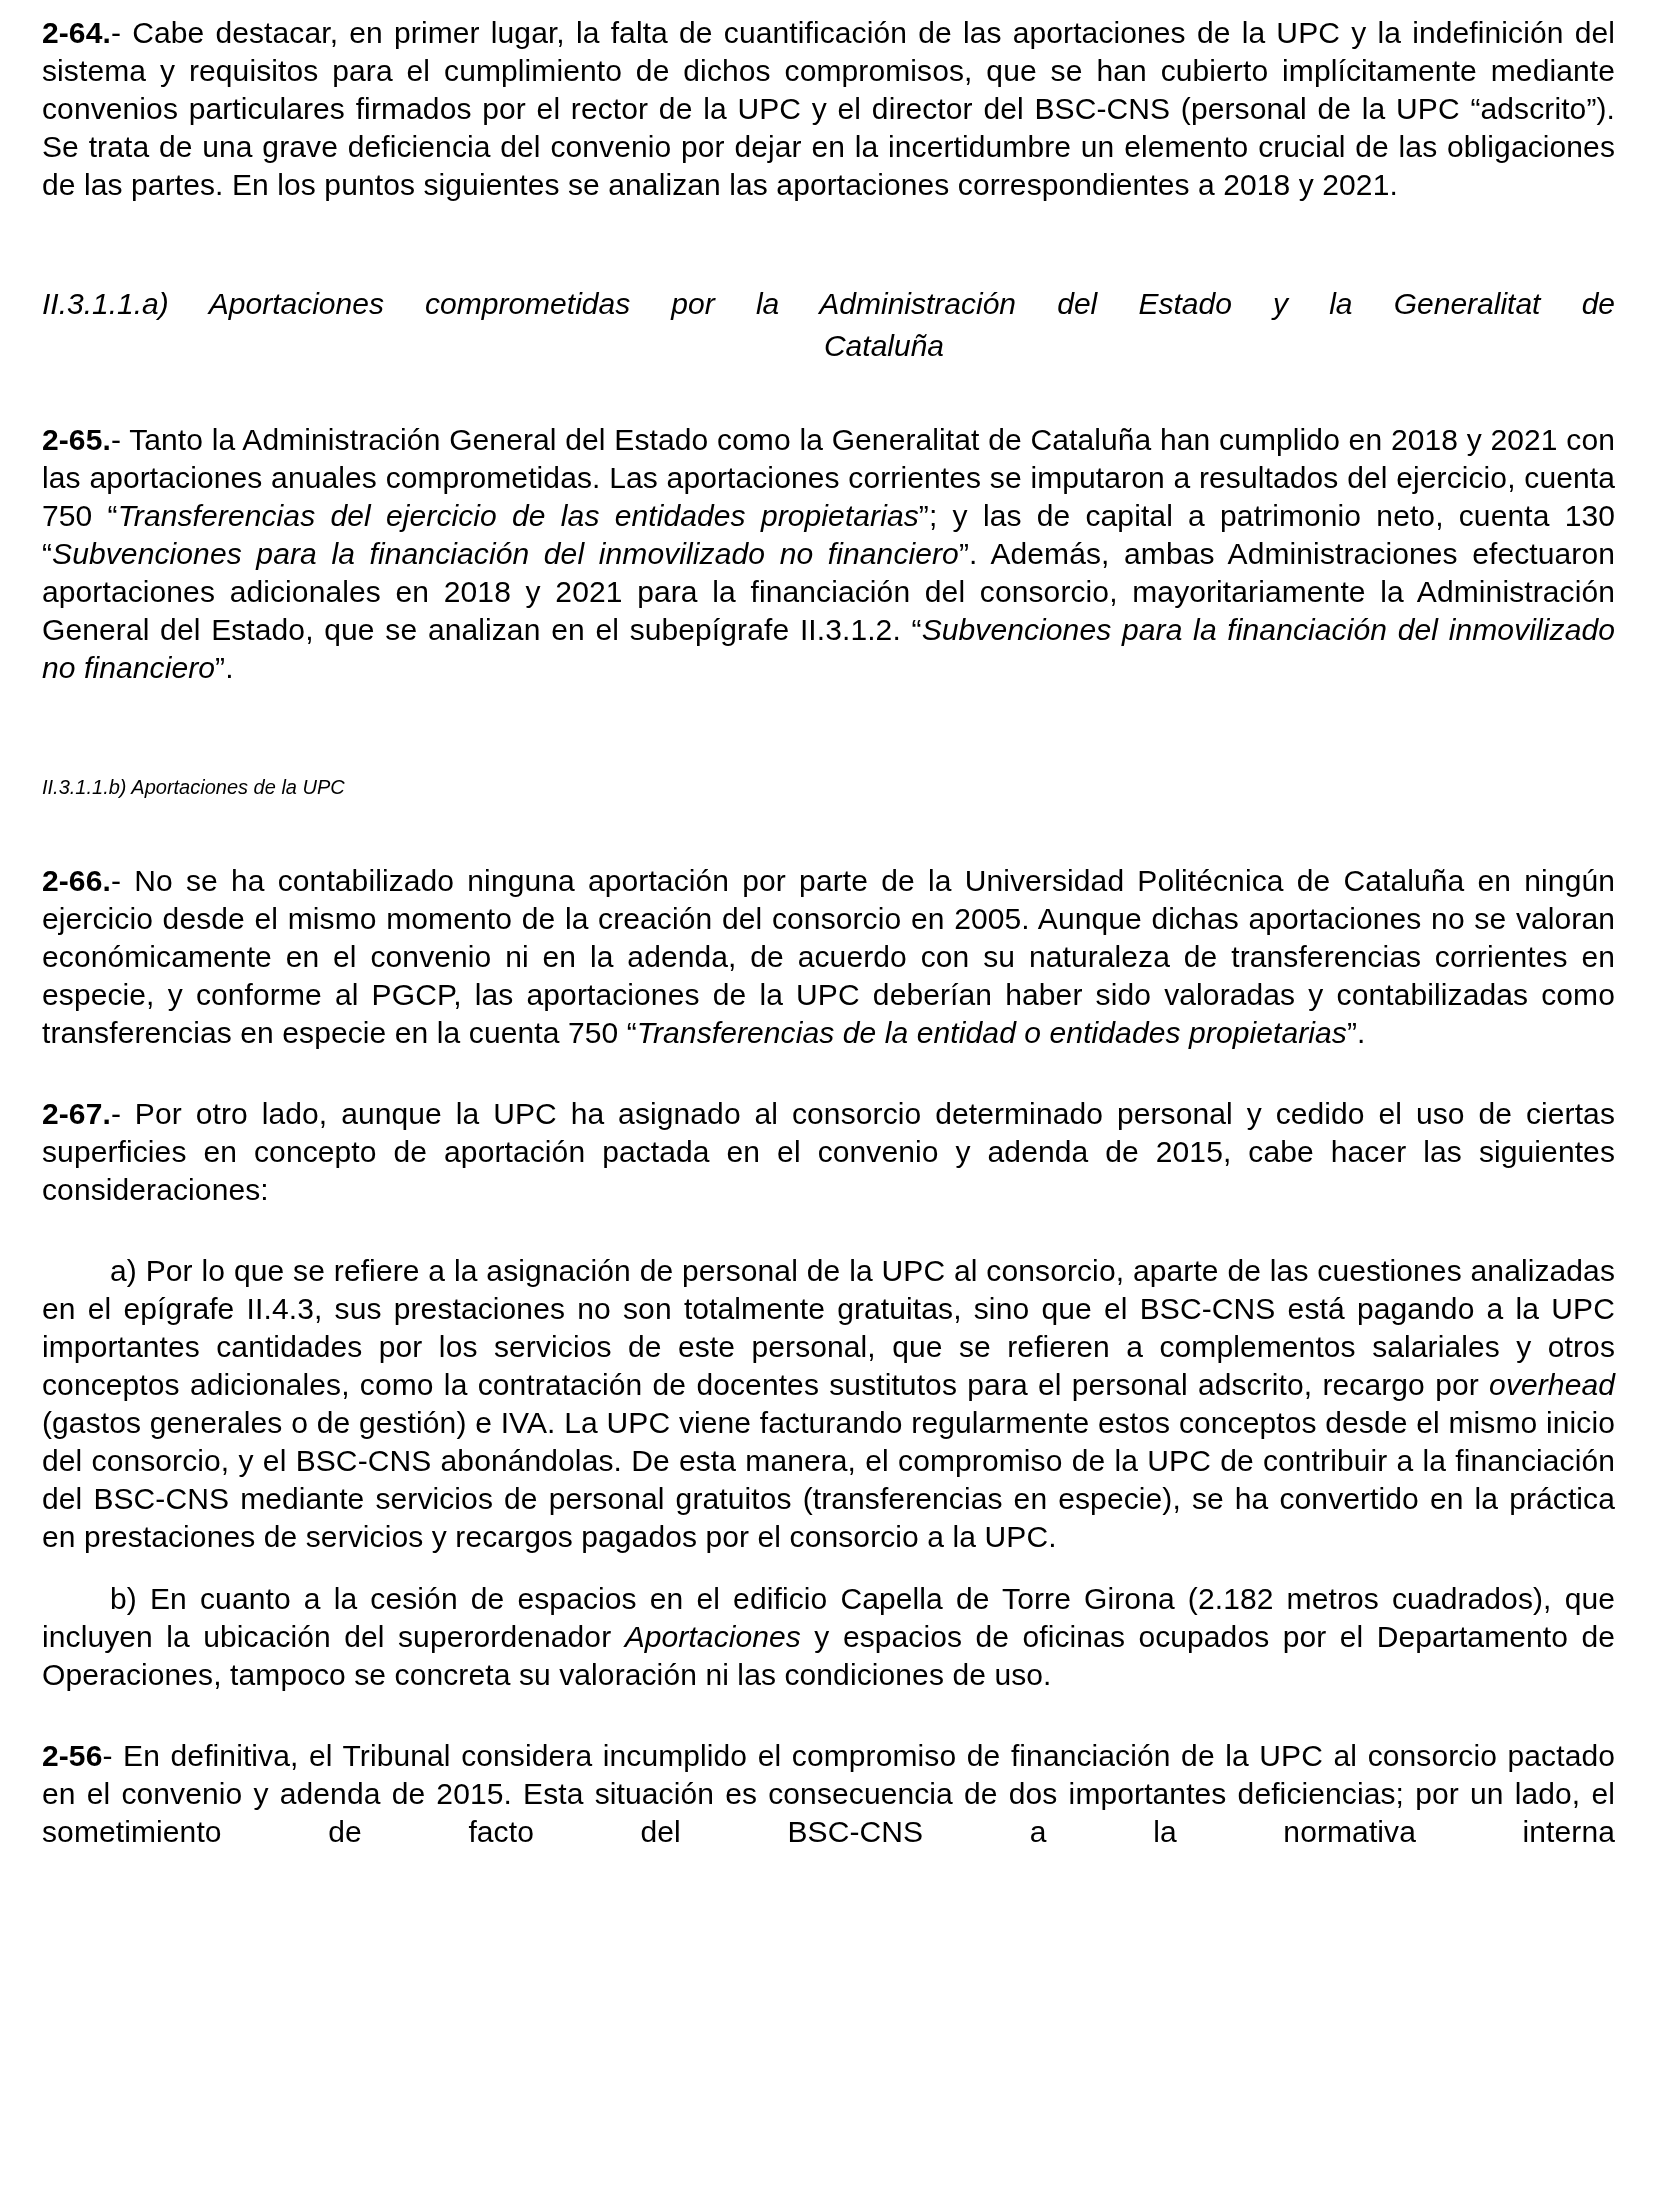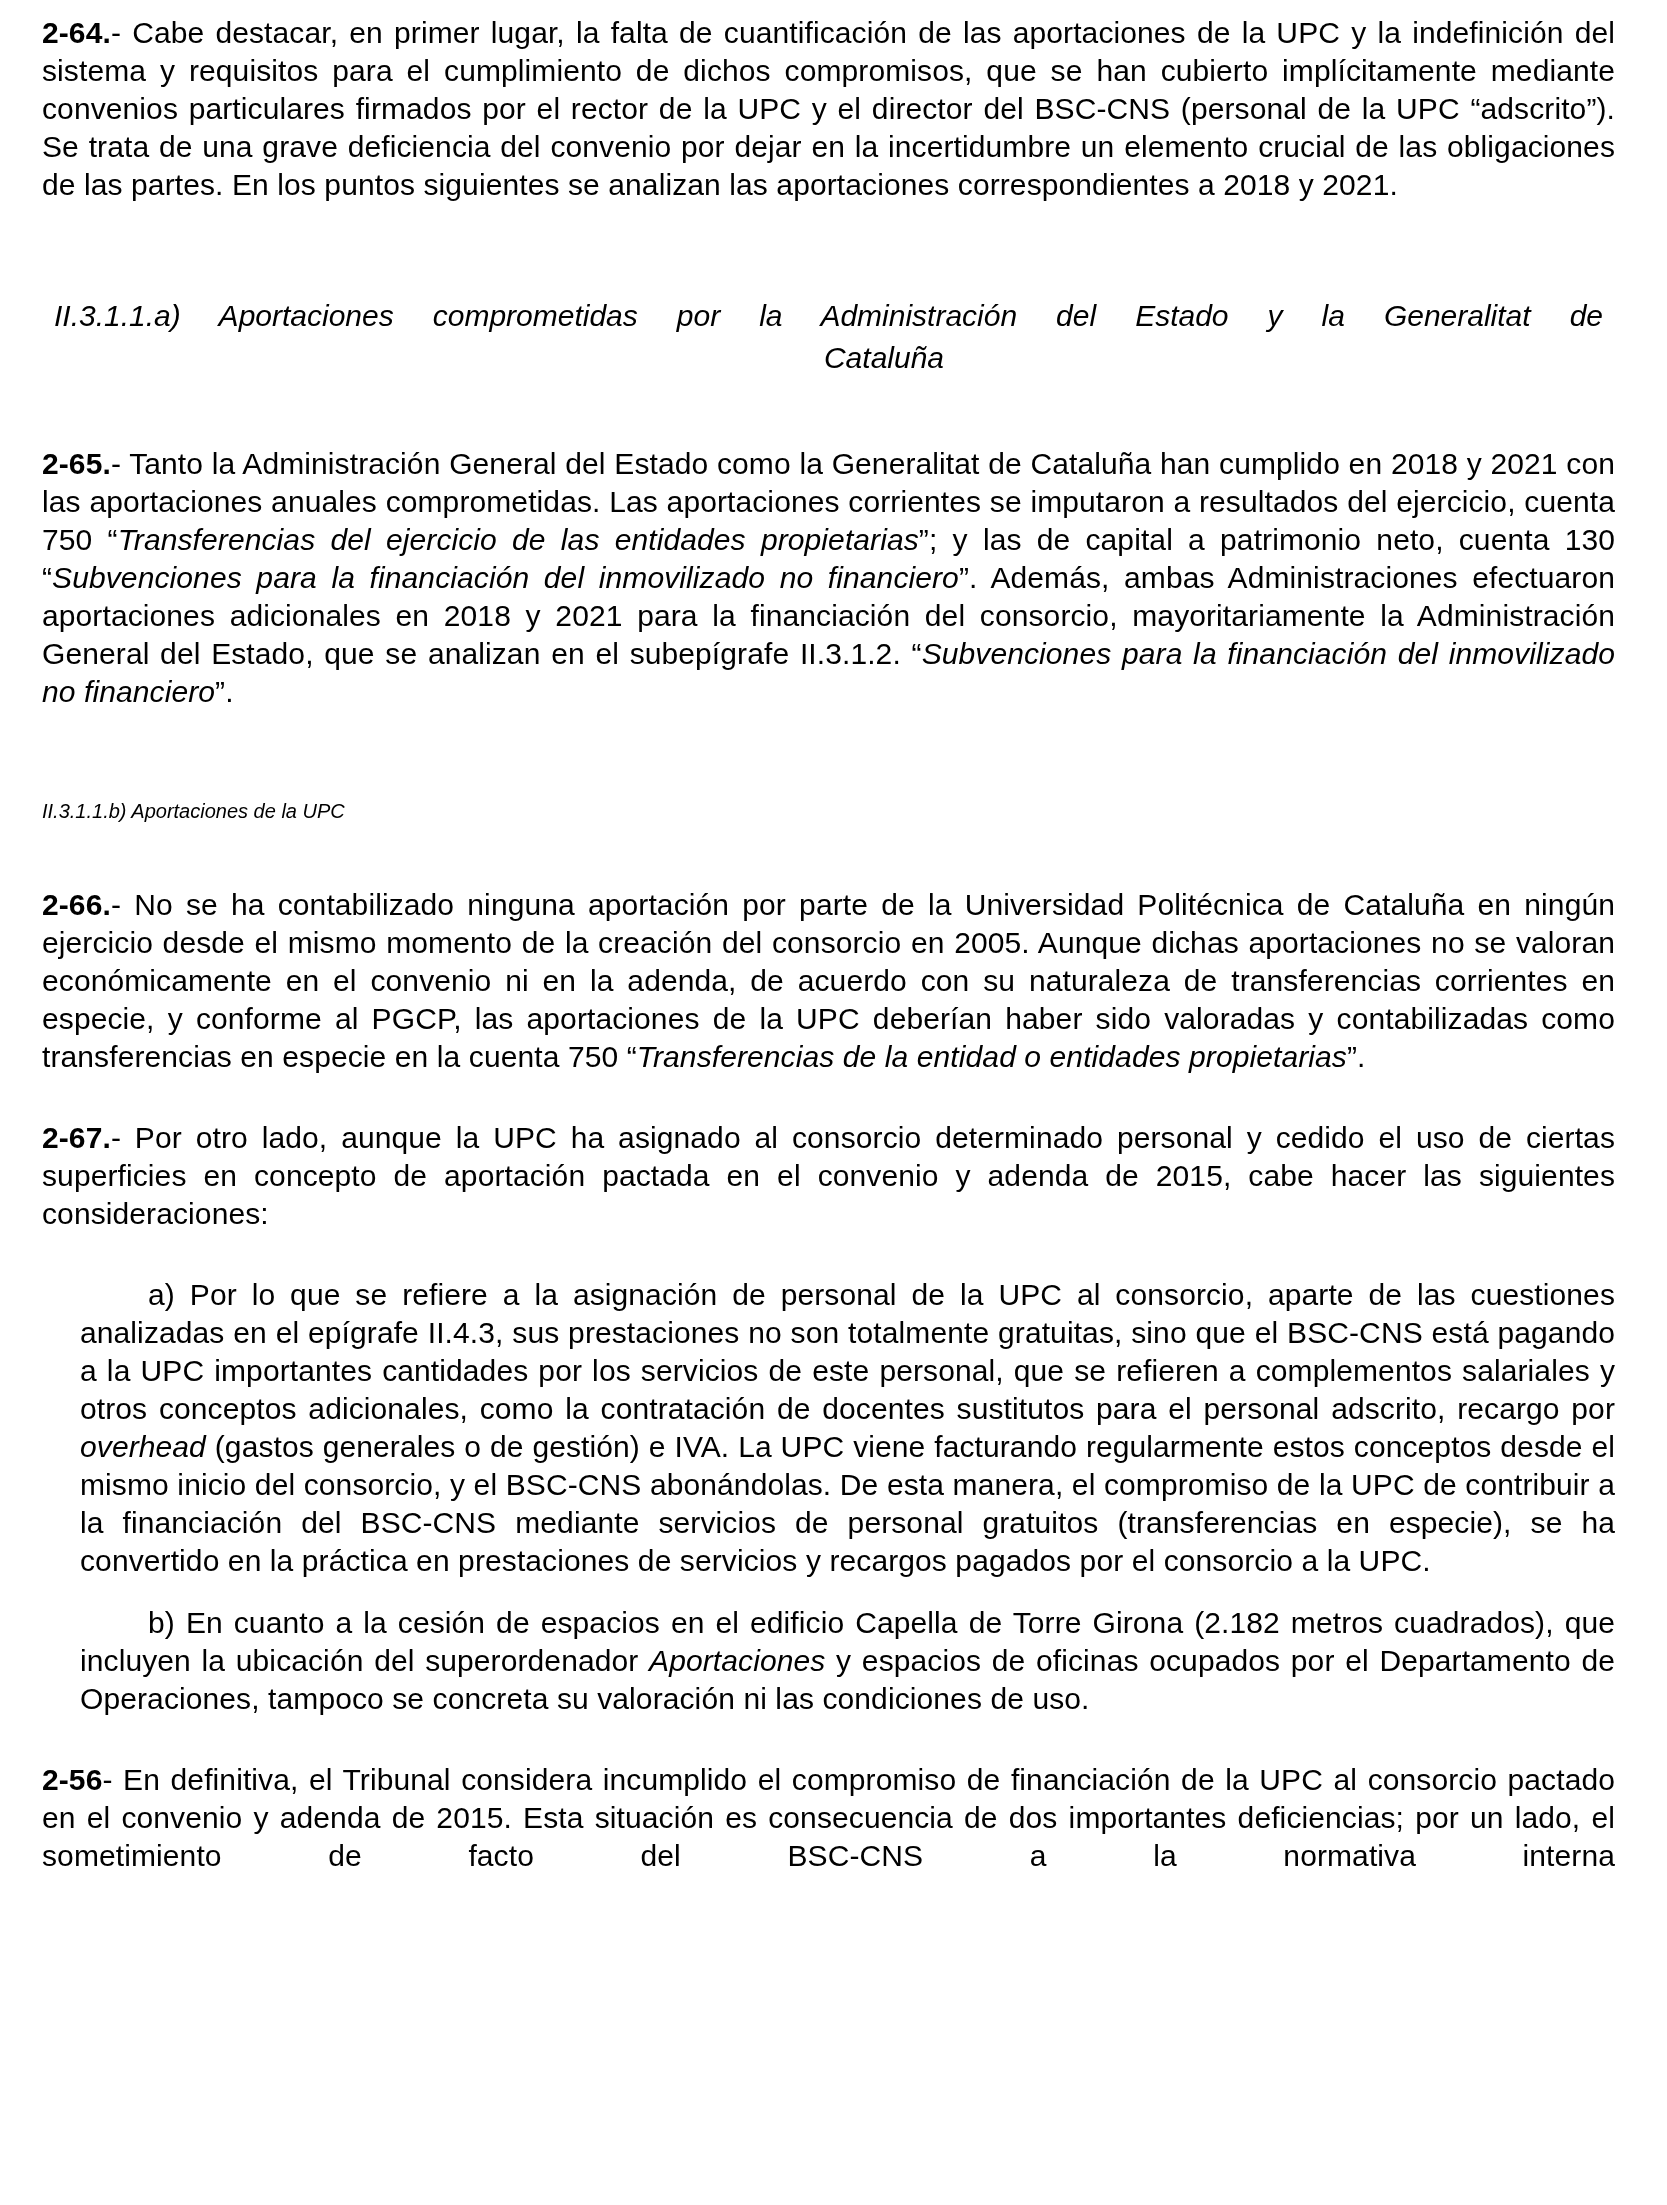--- a/index.html
+++ b/index.html
@@ -24,34 +24,33 @@
     font-size: 30px;
     line-height: 38px;
     text-align: justify;
     text-justify: inter-word;
     margin: 0;
     hyphens: none;
     letter-spacing: 0.1px;
   }
   .para.indent-first {
     text-indent: 68px;
-    margin-left: 38px;
   }
   .gap-sm  { height: 24px; }
   .gap-md  { height: 43px; }
   .gap-lg  { height: 54px; }
   .gap-xxl { height: 79px; }
 
   .heading {
     font-size: 30px;
     line-height: 42px;
     font-style: italic;
     text-align: justify;
     text-justify: inter-word;
-    margin: 12px;
+    margin: 0;
     padding-left: 0;
   }
   .heading .hang {
     display: block;
     padding-left: 111px;
     text-align: center;
   }
   .heading-single {
     font-size: 20px;
     line-height: 42px;

